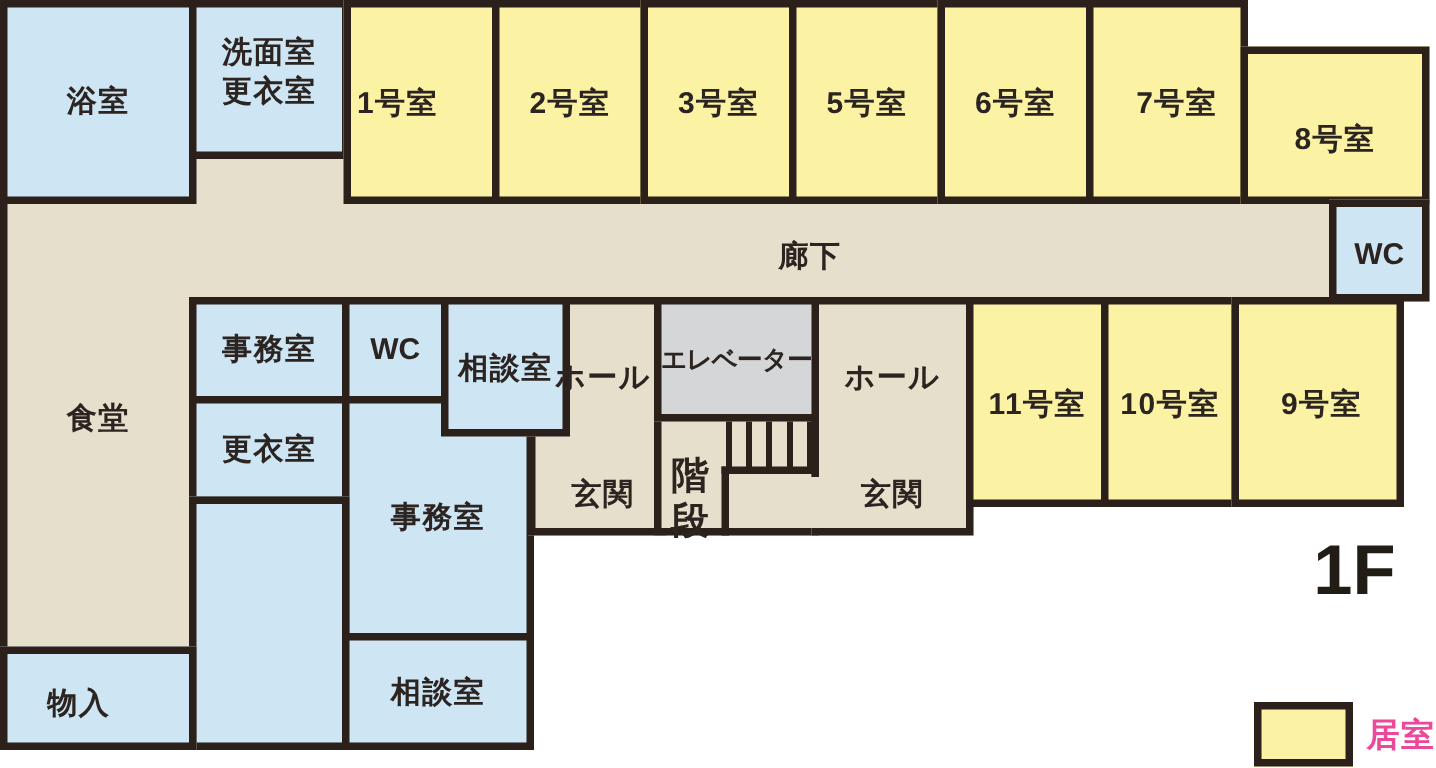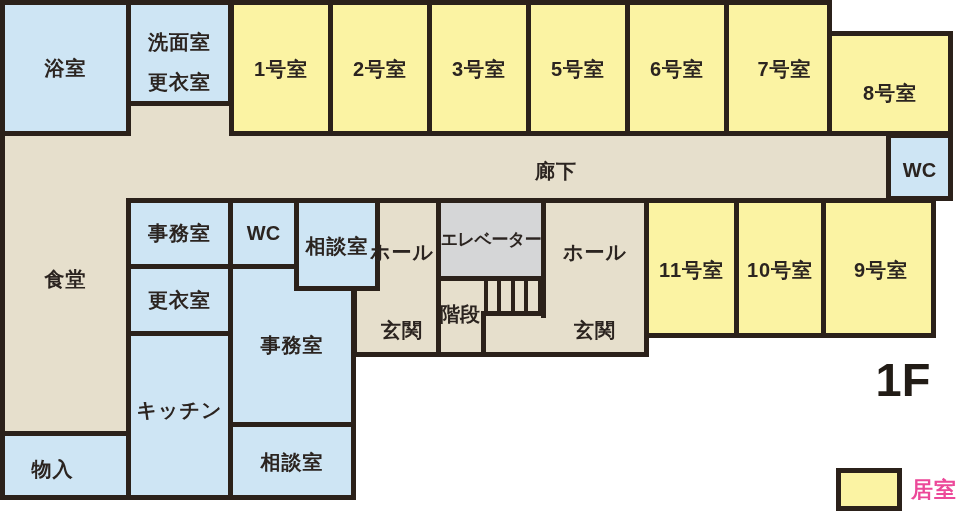--- a/index.html
+++ b/index.html
@@ -22,23 +22,23 @@
   .blue{background:var(--service-blue,#CEE5F4);}
   .tan{background:var(--common-tan,#E6DFCC);}
   .gray{background:var(--elevator-gray,#D5D6D7);}
   .patch{position:absolute;background:var(--common-tan,#E6DFCC);}
   .lbl{
     position:absolute;text-align:center;color:var(--text-dark,#2B2420);
     font-size:20px;font-weight:600;line-height:1.2;letter-spacing:1px;
     white-space:pre-line;pointer-events:none;
   }
   .lbl.latin{letter-spacing:0;font-weight:700;}
-  .lbl.small{font-size:20px;letter-spacing:0;}
+  .lbl.small{font-size:25px;letter-spacing:0;}
   .lbl.elev{font-size:17px;letter-spacing:-0.5px;}
-  .lbl.two{line-height:40px;}
+  .lbl.two{line-height:26px;}
   .floor-big{
     position:absolute;text-align:center;color:#221C16;
     font-size:47px;font-weight:800;letter-spacing:0;line-height:1;
   }
   .legend-lbl{
     position:absolute;color:#ec4899;font-size:22px;font-weight:700;
     letter-spacing:1px;line-height:1;
   }
   .treads{
     position:absolute;
@@ -85,35 +85,34 @@
   <div class="wall" style="left:481px;top:311px;width:61px;height:5px;"></div>
   <div class="wall" style="left:481px;top:311px;width:5px;height:46px;"></div>
 
   <div class="box yellow" style="left:644px;top:198px;width:95px;height:140px;"></div>
   <div class="box yellow" style="left:734px;top:198px;width:92px;height:140px;"></div>
   <div class="box yellow" style="left:821px;top:198px;width:115px;height:140px;"></div>
 
   <div class="lbl" style="left:0;top:56px;width:131px;text-align:center;">浴室</div>
   <div class="lbl two" style="left:128px;top:22px;width:103px;">洗面室
 更衣室</div>
-  <div class="lbl" style="left:229px;top:57px;width:104px;">1号室</div>
+  <div class="lbl" style="left:213px;top:57px;width:104px;">1号室</div>
   <div class="lbl" style="left:328px;top:57px;width:104px;">2号室</div>
   <div class="lbl" style="left:427px;top:57px;width:104px;">3号室</div>
   <div class="lbl" style="left:526px;top:57px;width:104px;">5号室</div>
   <div class="lbl" style="left:625px;top:57px;width:104px;">6号室</div>
   <div class="lbl" style="left:724px;top:57px;width:121px;">7号室</div>
   <div class="lbl" style="left:827px;top:81px;width:126px;">8号室</div>
-  <div class="lbl" style="left:456px;top:159px;width:200px;">廊下</div>
+  <div class="lbl" style="left:440px;top:159px;width:200px;">廊下</div>
   <div class="lbl latin" style="left:886px;top:158px;width:67px;">WC</div>
   <div class="lbl" style="left:126px;top:221px;width:107px;">事務室</div>
   <div class="lbl latin" style="left:228px;top:221px;width:71px;">WC</div>
   <div class="lbl" style="left:294px;top:234px;width:86px;">相談室</div>
   <div class="lbl" style="left:126px;top:288px;width:107px;">更衣室</div>
   <div class="lbl" style="left:228px;top:333px;width:128px;">事務室</div>
-  <div class="lbl" style="left:126px;top:398px;width:107px;">キッチン</div>
   <div class="lbl" style="left:228px;top:450px;width:128px;">相談室</div>
   <div class="lbl" style="left:0;top:267px;width:131px;">食堂</div>
   <div class="lbl" style="left:0;top:457px;width:105px;">物入</div>
   <div class="lbl" style="left:360px;top:240px;width:84px;">ホール</div>
   <div class="lbl" style="left:360px;top:318px;width:84px;">玄関</div>
   <div class="lbl elev" style="left:436px;top:230px;width:110px;">エレベーター</div>
   <div class="lbl small" style="left:436px;top:302px;width:48px;">階段</div>
   <div class="lbl" style="left:541px;top:240px;width:108px;">ホール</div>
   <div class="lbl" style="left:541px;top:318px;width:108px;">玄関</div>
   <div class="lbl" style="left:644px;top:258px;width:95px;">11号室</div>

